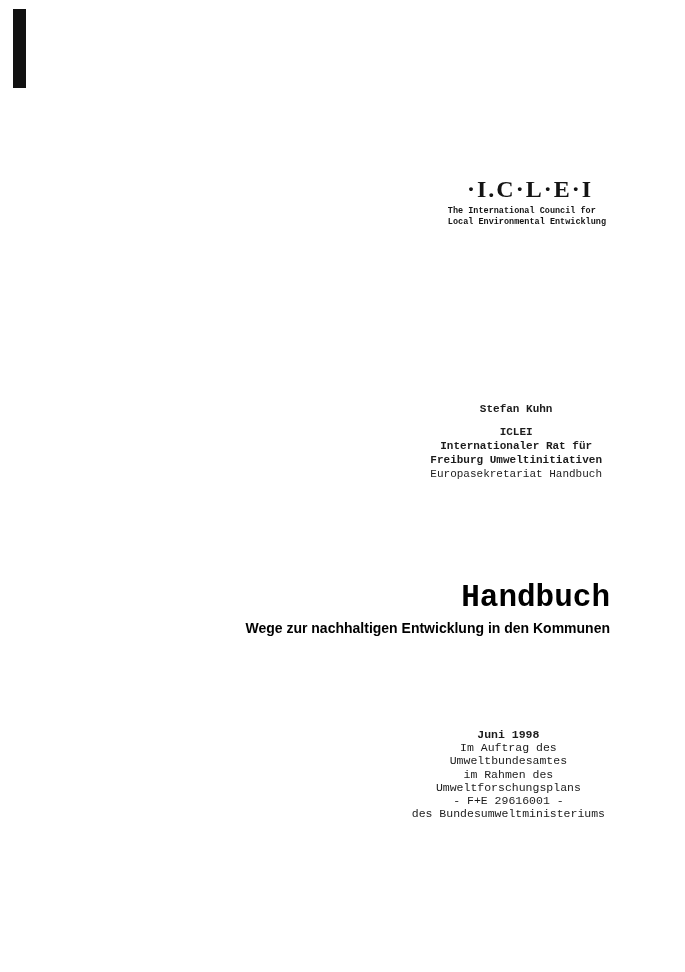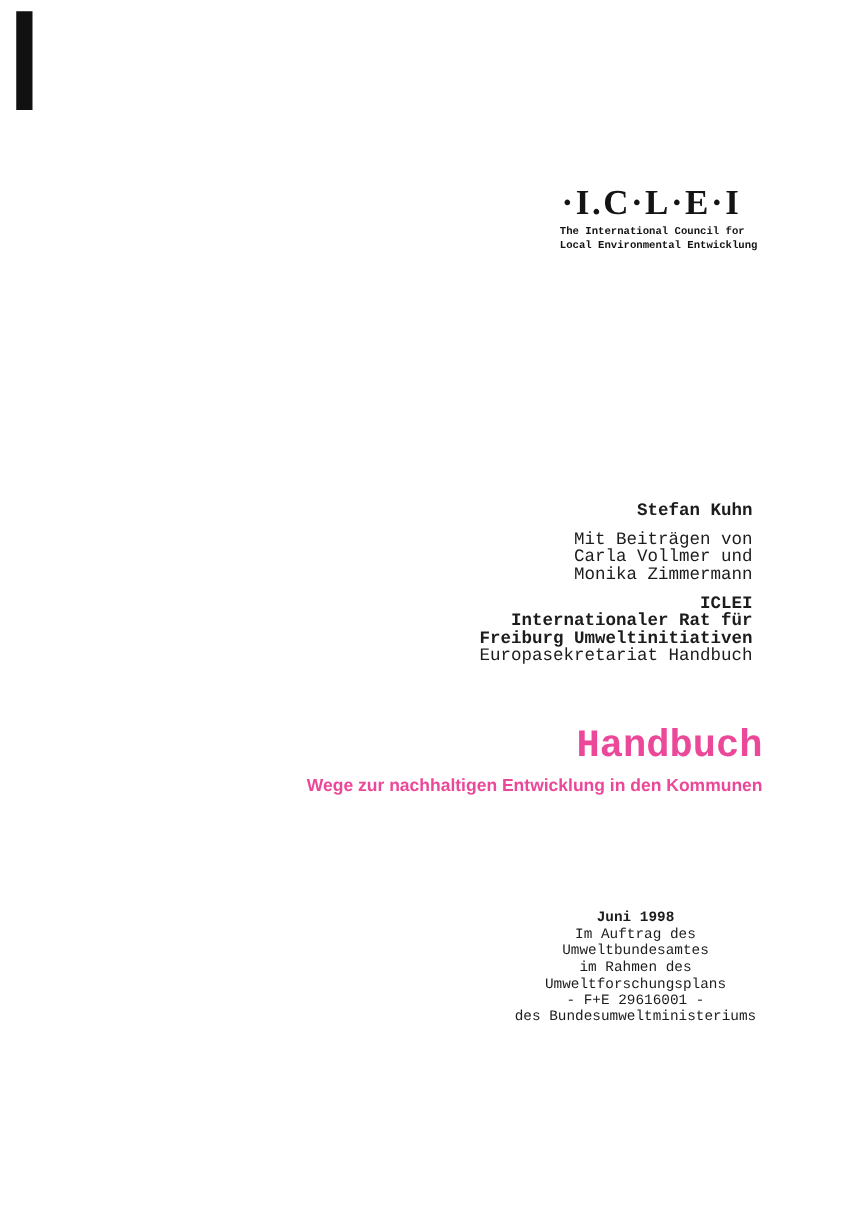--- a/index.html
+++ b/index.html
@@ -31,60 +31,61 @@
   .logo-block {
     position: absolute;
     top: 149px;
     right: 79px;
     text-align: right;
     font-family: "Liberation Serif", serif;
     color: #141414;
   }
   .logo-wordmark {
     display: block;
-    font-size: 28px;
+    font-size: 24px;
     font-weight: bold;
     line-height: 28px;
     letter-spacing: 2px;
     padding-right: 13px;
     white-space: nowrap;
+    margin-top: 26px;
   }
   .logo-tagline {
     display: block;
     margin-top: 3px;
     font-size: 8.5px;
     font-weight: bold;
     line-height: 10.5px;
     text-align: left;
     display: inline-block;
     white-space: nowrap;
   }
 
   
   .author-block {
     position: absolute;
     top: 402px;
     right: 83px;
-    text-align: right;
-    font-size: 14px;
+    text-align: center;
+    font-size: 11px;
     line-height: 14px;
     color: #1c1c1c;
   }
   .author-block .grp { margin-top: 9px; }
   .author-block .grp:first-child { margin-top: 0; }
   .bold { font-weight: bold; }
   .line { display: block; white-space: nowrap; font-family: Liberation Mono, monospace; }
 
   
   .title-block {
     position: absolute;
     top: 581px;
     right: 75px;
     text-align: right;
-    color: #ec4899;
+    color: #000000;
   }
   .doc-title {
     margin: 0;
     font-size: 31px;
     font-weight: bold;
     line-height: 34px;
     letter-spacing: 0px;
     white-space: nowrap;
   }
   .doc-subtitle {
@@ -119,25 +120,20 @@
       <span class="line">The International Council for</span>
       <span class="line">Local Environmental Entwicklung</span>
     </span>
   </div>
 
   <div class="author-block">
     <div class="grp">
       <span class="line bold">Stefan Kuhn</span>
     </div>
     <div class="grp">
-      <span class="line">Mit Beiträgen von</span>
-      <span class="line">Carla Vollmer und</span>
-      <span class="line">Monika Zimmermann</span>
-    </div>
-    <div class="grp">
       <span class="line bold">ICLEI</span>
       <span class="line bold">Internationaler Rat für</span>
       <span class="line bold">Freiburg Umweltinitiativen</span>
       <span class="line">Europasekretariat Handbuch</span>
     </div>
   </div>
 
   <div class="title-block">
     <h1 class="doc-title">
       <span class="line">Handbuch</span>

